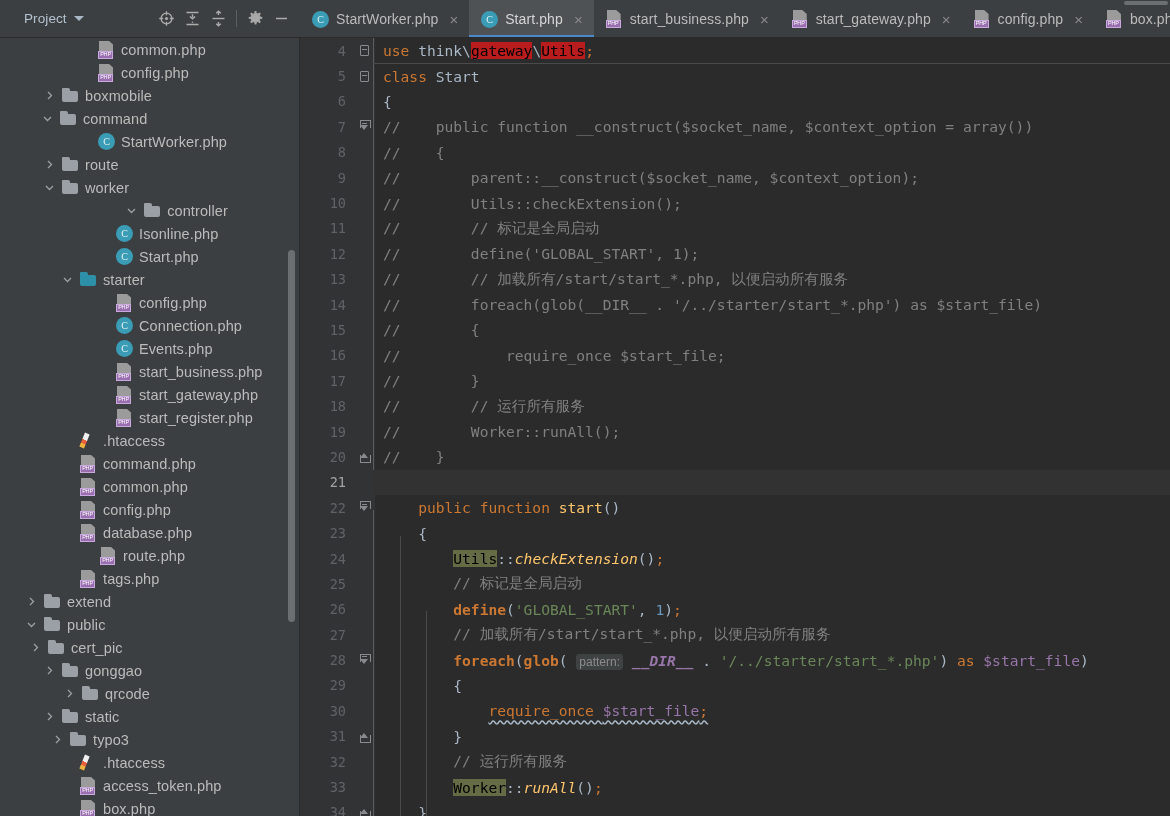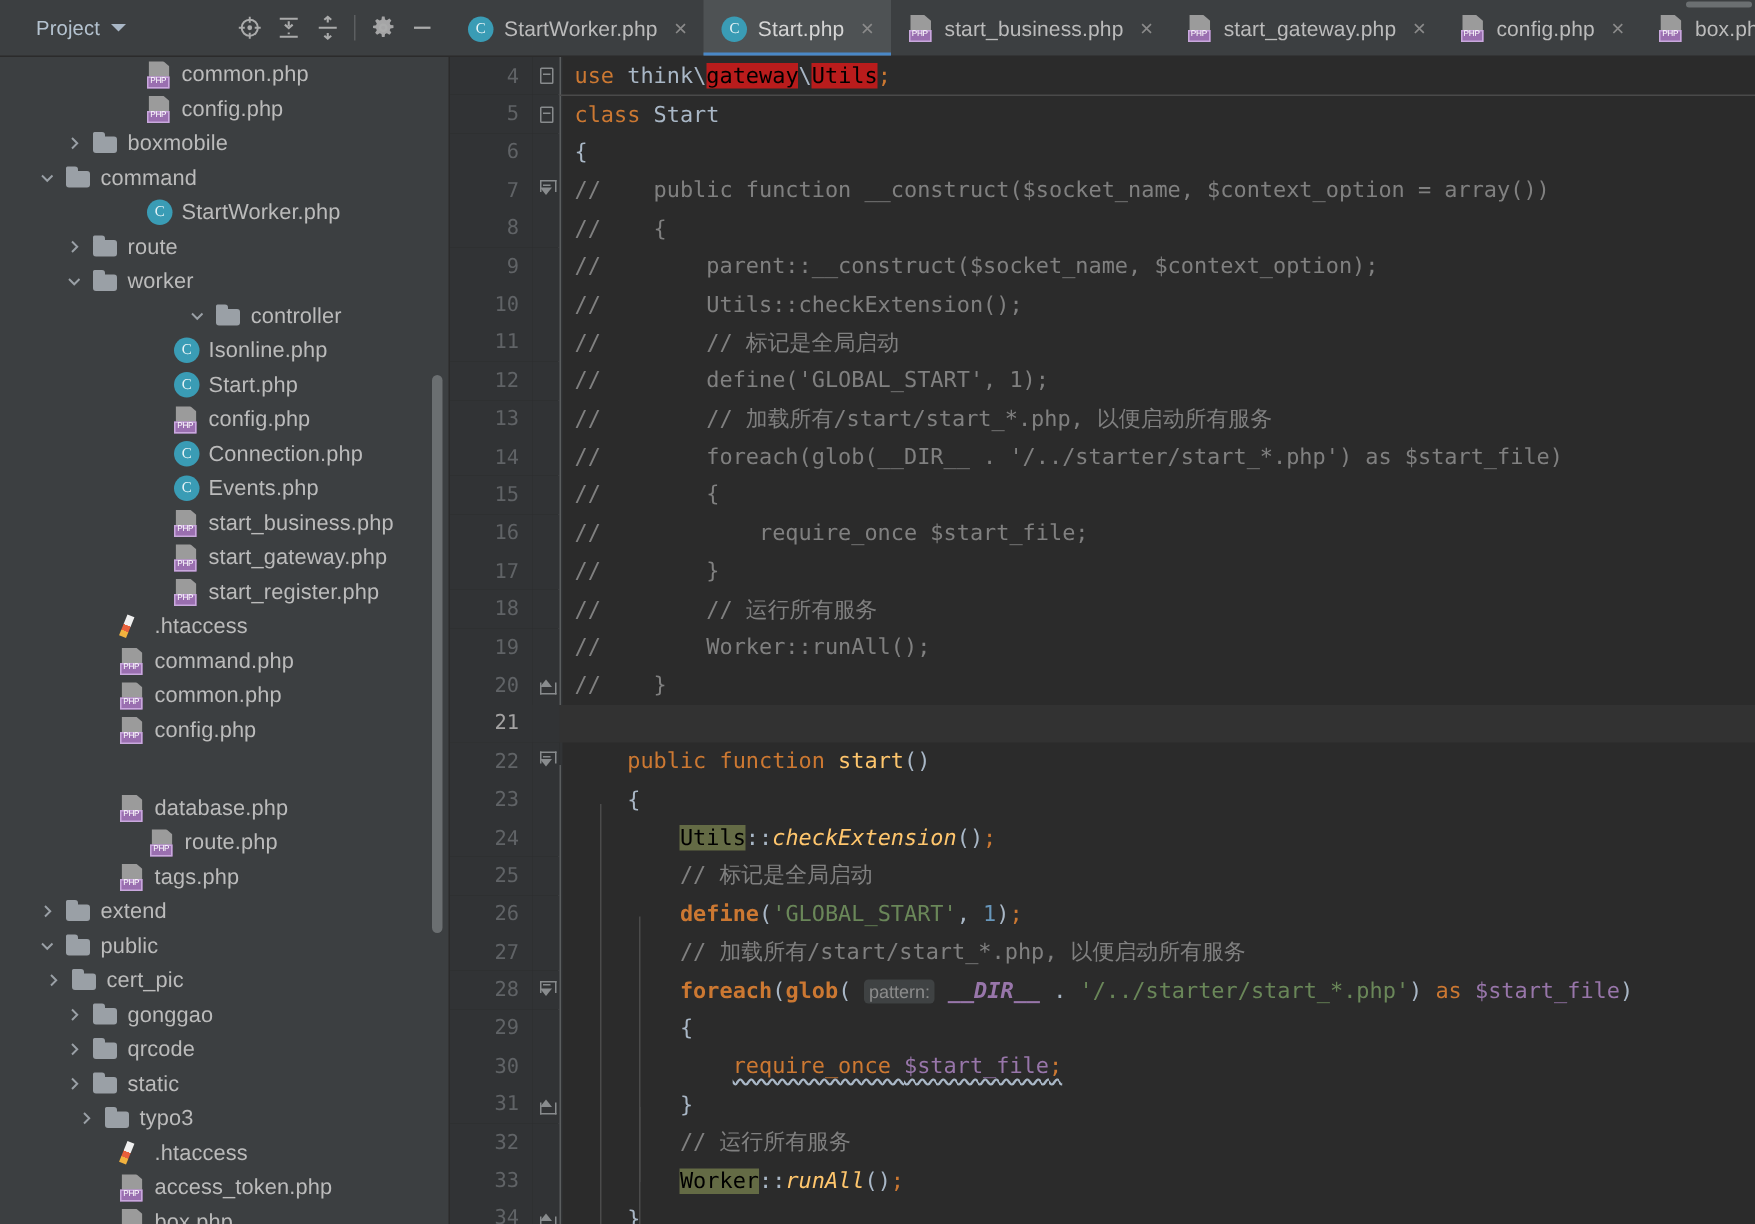--- a/index.html
+++ b/index.html
@@ -404,21 +404,21 @@
           <span class="chev">
             <svg width="11" height="11" viewBox="0 0 11 11">
               <path d="M4 2l3.5 3.5L4 9" fill="none" stroke="#9aa0a6" stroke-width="1.3"></path>
             </svg>
           </span>
           <span class="ico-folder">
             <i></i>
           </span>
           <span class="lbl">boxmobile</span>
         </div>
-        <div class="trow" style="padding-left: 24px;">
+        <div class="trow" style="padding-left: 40px;">
           <span class="chev">
             <svg width="11" height="11" viewBox="0 0 11 11">
               <path d="M2 4l3.5 3.5L9 4" fill="none" stroke="#9aa0a6" stroke-width="1.3"></path>
             </svg>
           </span>
           <span class="ico-folder">
             <i></i>
           </span>
           <span class="lbl">command</span>
         </div>
@@ -463,20 +463,31 @@
         <div class="trow" style="padding-left: 96px;">
           <span class="chev"></span>
           <span class="ico-class">C</span>
           <span class="lbl">Isonline.php</span>
         </div>
         <div class="trow" style="padding-left: 96px;">
           <span class="chev"></span>
           <span class="ico-class">C</span>
           <span class="lbl">Start.php</span>
         </div>
+        <div class="trow" style="padding-left: 60px;">
+          <span class="chev">
+            <svg width="11" height="11" viewBox="0 0 11 11">
+              <path d="M2 4l3.5 3.5L9 4" fill="none" stroke="#9aa0a6" stroke-width="1.3"></path>
+            </svg>
+          </span>
+          <span class="ico-folder src">
+            <i></i>
+          </span>
+          <span class="lbl">starter</span>
+        </div>
         <div class="trow" style="padding-left: 96px;">
           <span class="chev"></span>
           <span class="ico-php">
             <span class="sheet"></span>
             <span class="tag">PHP</span>
           </span>
           <span class="lbl">config.php</span>
         </div>
         <div class="trow" style="padding-left: 96px;">
           <span class="chev"></span>
@@ -536,21 +547,21 @@
           <span class="lbl">common.php</span>
         </div>
         <div class="trow" style="padding-left: 60px;">
           <span class="chev"></span>
           <span class="ico-php">
             <span class="sheet"></span>
             <span class="tag">PHP</span>
           </span>
           <span class="lbl">config.php</span>
         </div>
-        <div class="trow" style="padding-left: 60px; margin-top: 29px;">
+        <div class="trow" style="padding-left: 60px;">
           <span class="chev"></span>
           <span class="ico-php">
             <span class="sheet"></span>
             <span class="tag">PHP</span>
           </span>
           <span class="lbl">database.php</span>
         </div>
         <div class="trow" style="padding-left: 80px;">
           <span class="chev"></span>
           <span class="ico-php">
@@ -604,21 +615,21 @@
           <span class="chev">
             <svg width="11" height="11" viewBox="0 0 11 11">
               <path d="M4 2l3.5 3.5L4 9" fill="none" stroke="#9aa0a6" stroke-width="1.3"></path>
             </svg>
           </span>
           <span class="ico-folder">
             <i></i>
           </span>
           <span class="lbl">gonggao</span>
         </div>
-        <div class="trow" style="padding-left: 42px;">
+        <div class="trow" style="padding-left: 42px; margin-left: 20px;">
           <span class="chev">
             <svg width="11" height="11" viewBox="0 0 11 11">
               <path d="M4 2l3.5 3.5L4 9" fill="none" stroke="#9aa0a6" stroke-width="1.3"></path>
             </svg>
           </span>
           <span class="ico-folder">
             <i></i>
           </span>
           <span class="lbl">qrcode</span>
         </div>

